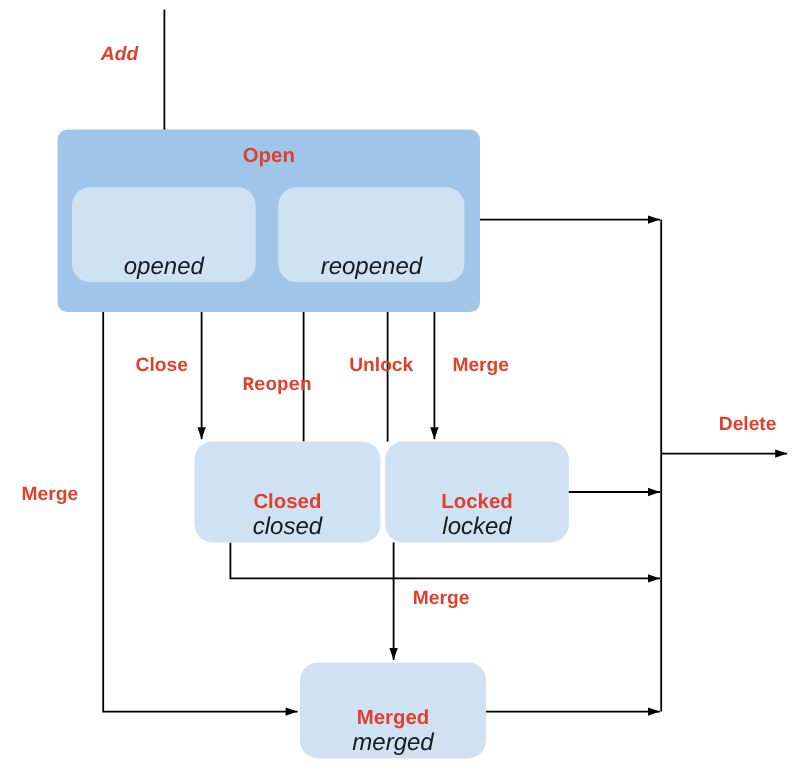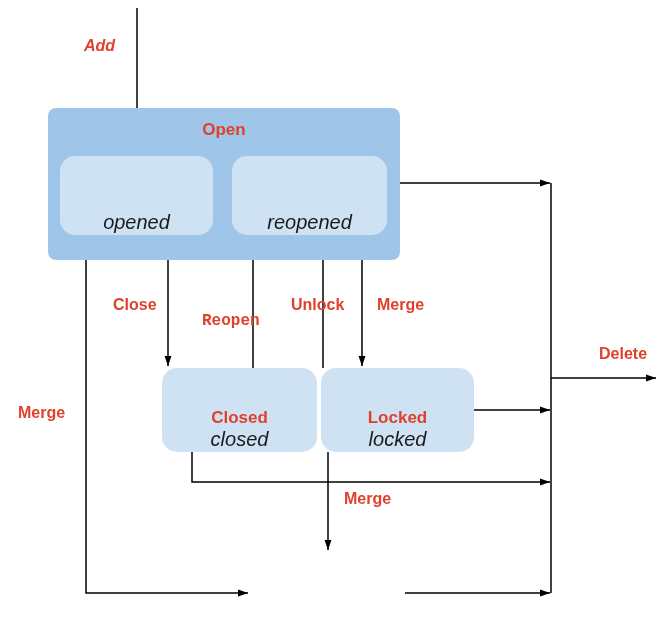--- a/index.html
+++ b/index.html
@@ -113,20 +113,24 @@
   <div class="state" id="closed">
     <div class="title">Closed</div>
     <div class="slug">closed</div>
   </div>
 
   <div class="state" id="locked">
     <div class="title">Locked</div>
     <div class="slug">locked</div>
   </div>
 
+  <div class="state" id="merged">
+    <div class="title">Merged</div>
+    <div class="slug">merged</div>
+  </div>
 
   <div id="label-layer">
       <div class="edge-label" style="left: 84px; top: 37px; font-style: italic;">Add</div>
       <div class="edge-label" style="left: 113px; top: 296px;">Close</div>
       <div class="edge-label" style="left: 202px; top: 312px; font-family: Liberation Mono, monospace;">Reopen</div>
       <div class="edge-label" style="left: 291px; top: 296px;">Unlock</div>
       <div class="edge-label" style="left: 377px; top: 296px;">Merge</div>
       <div class="edge-label" style="left: 18px; top: 404px;">Merge</div>
       <div class="edge-label" style="left: 344px; top: 490px;">Merge</div>
       <div class="edge-label" style="left: 599px; top: 345px;">Delete</div>

